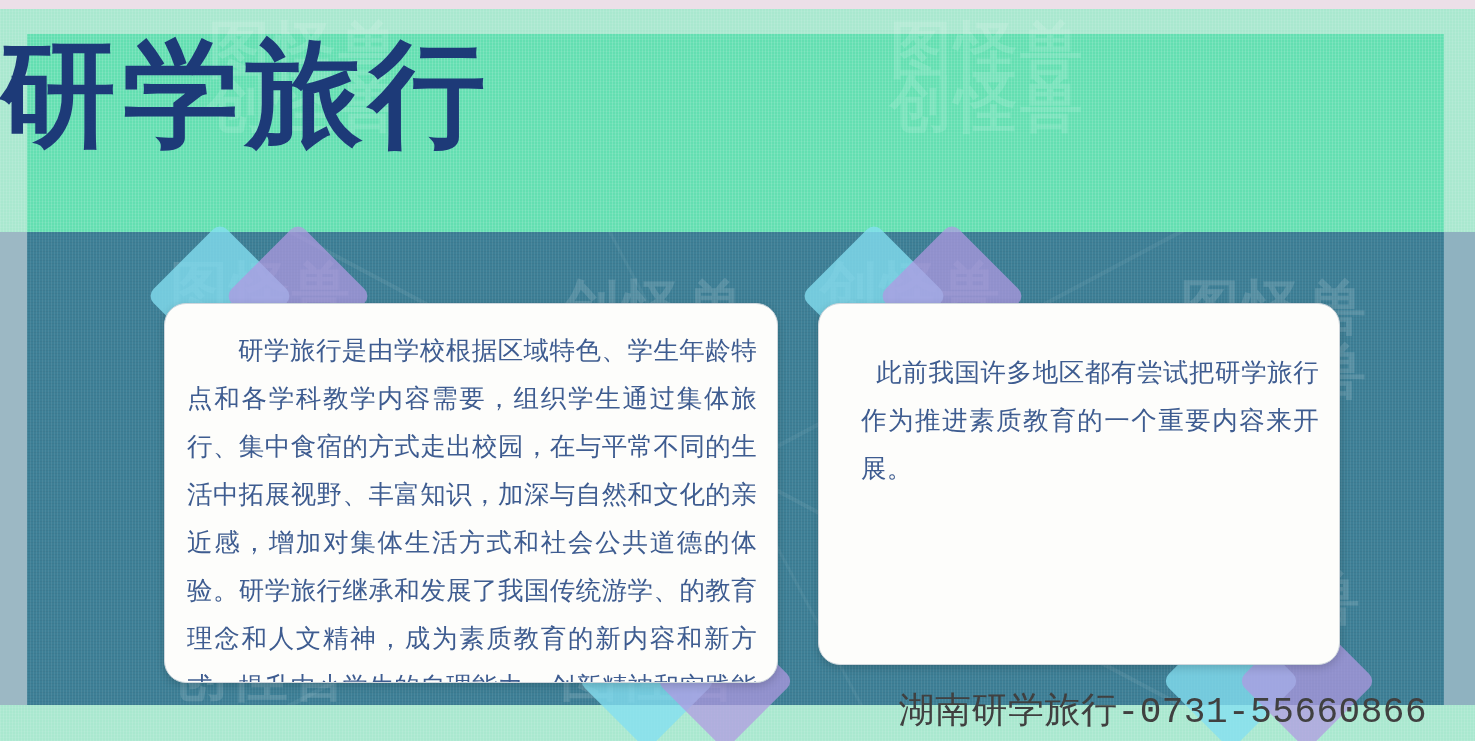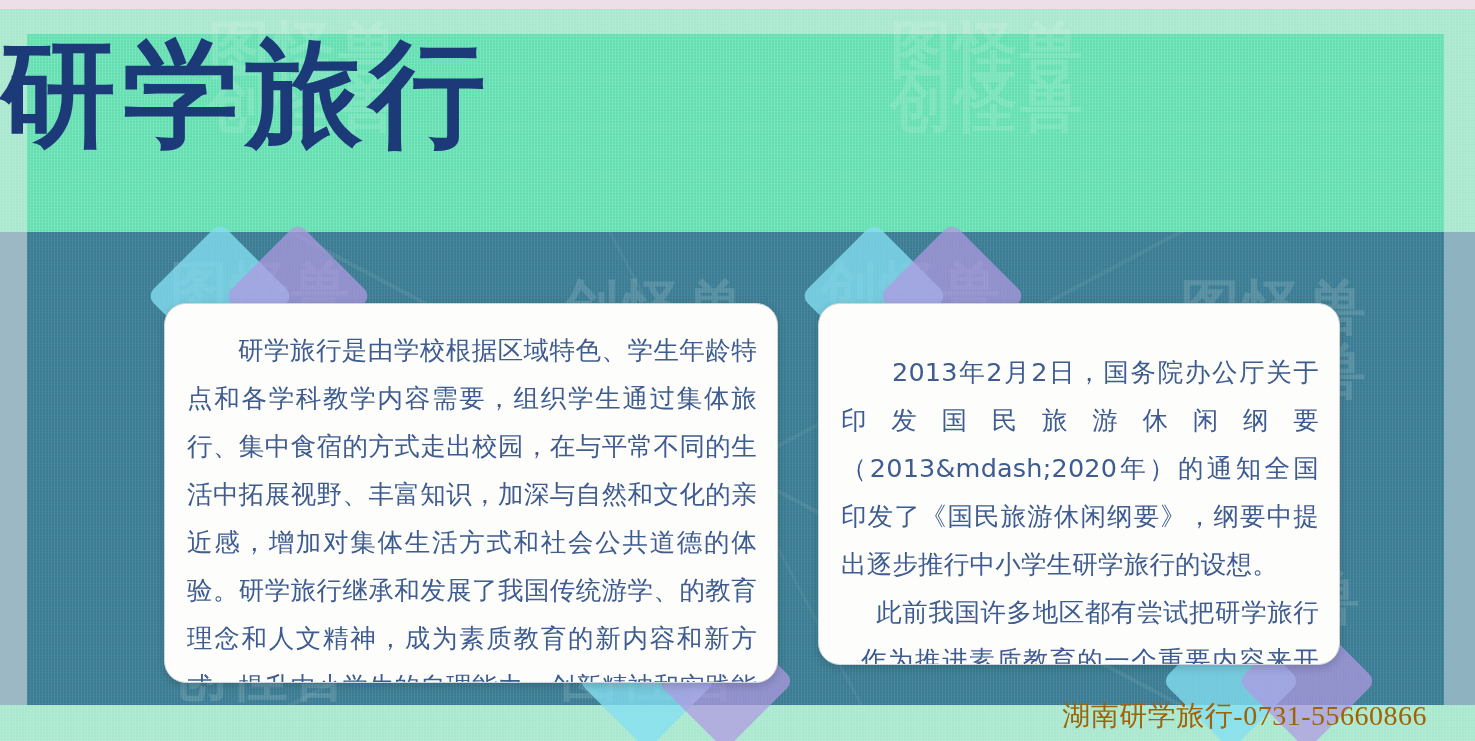--- a/index.html
+++ b/index.html
@@ -177,24 +177,24 @@
   #card-left .card-inner { padding: 22px 20px 14px 22px; }
 
   #card-right { left: 818px; top: 303px; width: 522px; height: 362px; }
   #card-right .card-inner { padding: 44px 20px 14px 22px; }
 
   
   .footer-caption {
     position: absolute;
     right: 48px;
     bottom: 6px;
-    font-family: Liberation Serif, serif;
-    font-size: 28px;
+    font-family: Liberation Mono, monospace;
+    font-size: 36px;
     font-weight: 400;
-    color: #a16207;
+    color: #404040;
     letter-spacing: 0.5px;
     white-space: nowrap;
     z-index: 20;
   }
 </style>
 </head>
 <body>
 
 <div id="poster">
 
@@ -241,20 +241,19 @@
     </div>
 
   <div class="card" id="card-left">
     <div class="card-inner">
       <p>研学旅行是由学校根据区域特色、学生年龄特点和各学科教学内容需要，组织学生通过集体旅行、集中食宿的方式走出校园，在与平常不同的生活中拓展视野、丰富知识，加深与自然和文化的亲近感，增加对集体生活方式和社会公共道德的体验。研学旅行继承和发展了我国传统游学、的教育理念和人文精神，成为素质教育的新内容和新方式。提升中小学生的自理能力、创新精神和实践能力。</p>
     </div>
   </div>
 
   <div class="card" id="card-right">
     <div class="card-inner">
-      <p>2013年2月2日，国务院办公厅关于印发国民旅游休闲纲要（2013&amp;mdash;2020年）的通知全国印发了《国民旅游休闲纲要》，纲要中提出逐步推行中小学生研学旅行的设想。</p>
       <p class="noindent">此前我国许多地区都有尝试把研学旅行作为推进素质教育的一个重要内容来开展。</p>
     </div>
   </div>
 
   <div class="footer-caption">湖南研学旅行-0731-55660866</div>
 
 </div>
 
 </body></html>

